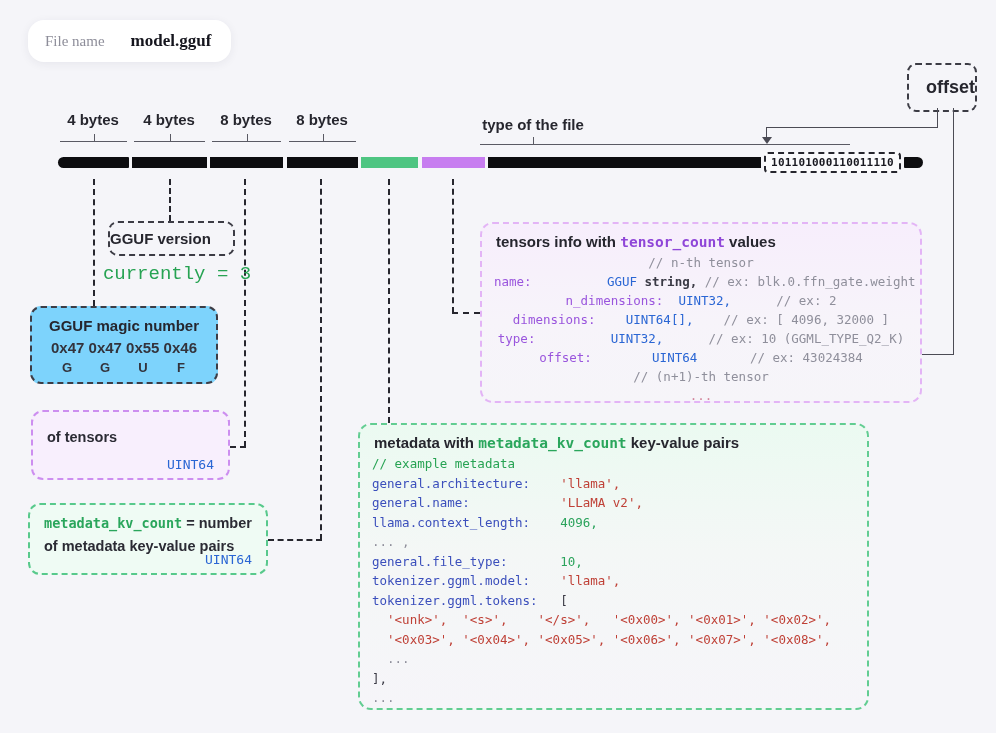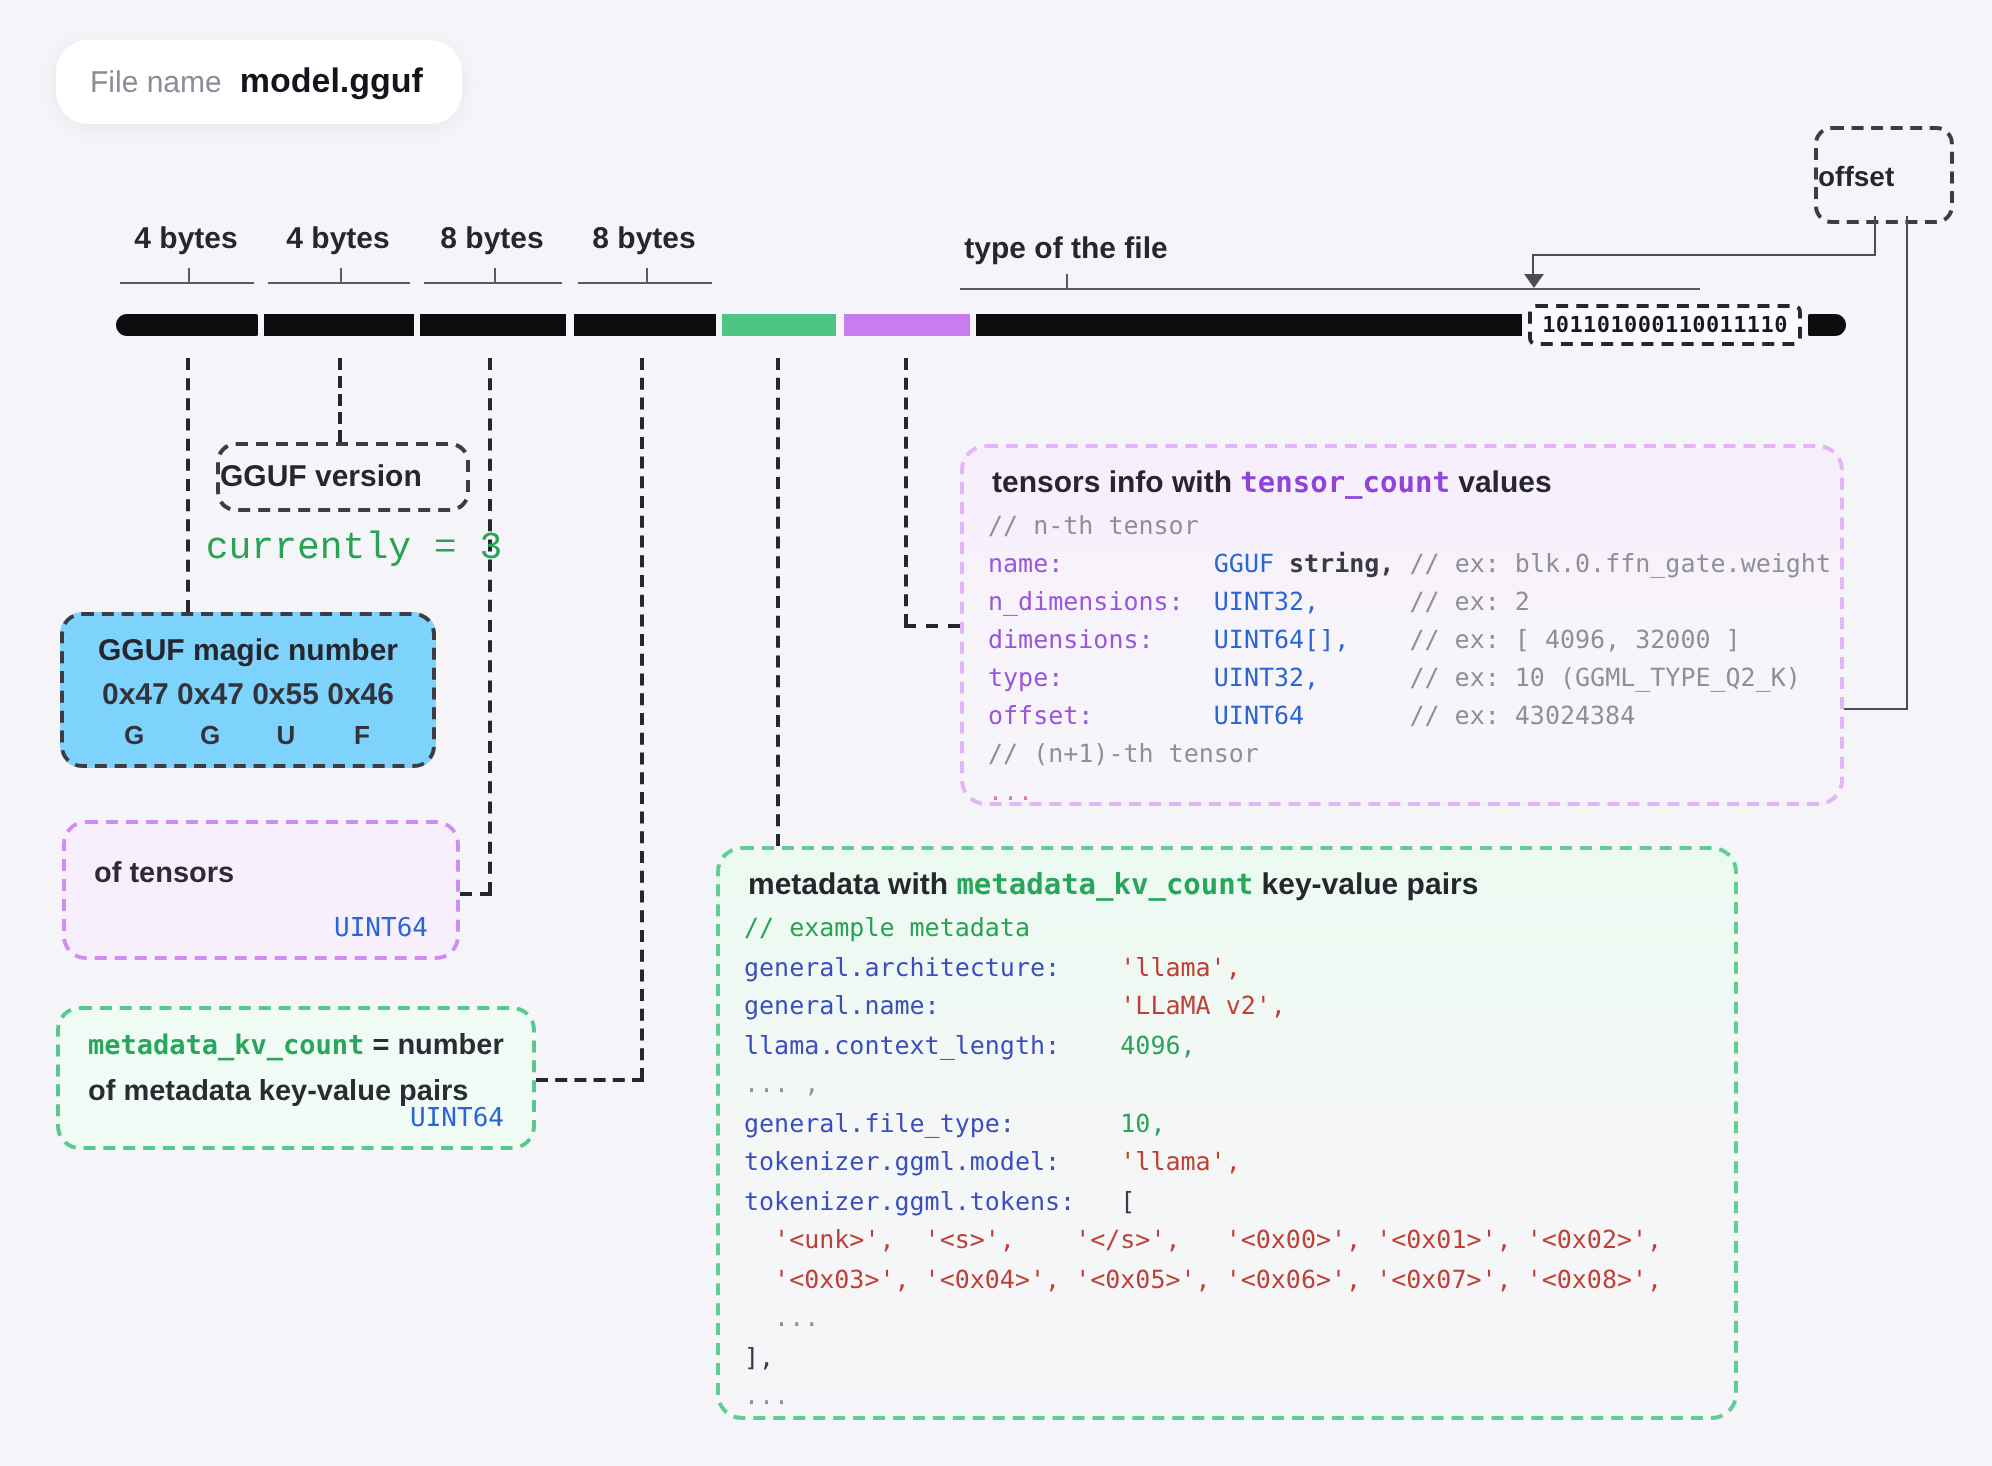--- a/index.html
+++ b/index.html
@@ -13,30 +13,30 @@
     background:#f5f5f9;
     overflow:hidden;
     color:#26262e;
   }
   
   .file-pill{
     position:absolute;left:28px;top:20px;
     background:#ffffff;border-radius:16px;
     padding:11px 20px 11px 17px;
     box-shadow:0 2px 10px rgba(40,40,70,.07);
-    display:flex;align-items:center;gap:9px;
+    display:flex;align-items:center;gap:26px;font-family:Liberation Serif, serif;
   }
   .file-pill .lbl{color:#8d8d99;font-size:15px;}
   .file-pill .val{color:#15151d;font-size:17px;font-weight:bold;}
   
   .offset-box{
     position:absolute;left:907px;top:63px;width:66px;height:45px;
     border:2px dashed #3c3c45;border-radius:9px;
-    display:flex;align-items:center;justify-content:flex-start;
-    font-weight:bold;font-size:14px;background:#f5f5f9;
+    display:flex;align-items:center;justify-content:flex-end;
+    font-weight:bold;font-size:18px;background:#f5f5f9;
   }
   
   .byte-label{
     position:absolute;transform:translateX(-50%);
     font-weight:bold;font-size:15px;color:#26262e;white-space:nowrap;
   }
   .bracket{position:absolute;border-top:1px solid #5a5a64;height:0;}
   .bracket .tick{
     position:absolute;left:50%;top:-8px;height:8px;width:0;
     border-left:1px solid #5a5a64;
@@ -144,21 +144,21 @@
     font-weight:bold;color:#8f46d8;
   }
   .big-title .mono-green{
     font-family:"DejaVu Sans Mono",monospace;font-size:14.5px;
     font-weight:bold;color:#2aa65c;
   }
   .code{
     font-family:"DejaVu Sans Mono",monospace;font-size:12.5px;
     white-space:pre;color:#3a3a45;
   }
-  .tensors-box .code .code-line{line-height:19px;height:19px;}
+  .tensors-box .code .code-line{line-height:19px;height:19px;text-align:center;}
   .metadata-box .code .code-line{line-height:19.5px;height:19.5px;}
   .tok-comment{color:#8f8f9b;}
   .tok-gcomment{color:#27a353;}
   .tok-pkey{color:#9a55dd;}
   .tok-type{color:#2a66d4;}
   .tok-plain{color:#3a3a45;}
   .tok-plainb{color:#3a3a45;font-weight:bold;}
   .tok-str{color:#bf4036;}
   .tok-num{color:#2ba35c;}
   .tok-dots{color:#8f8f9b;}

